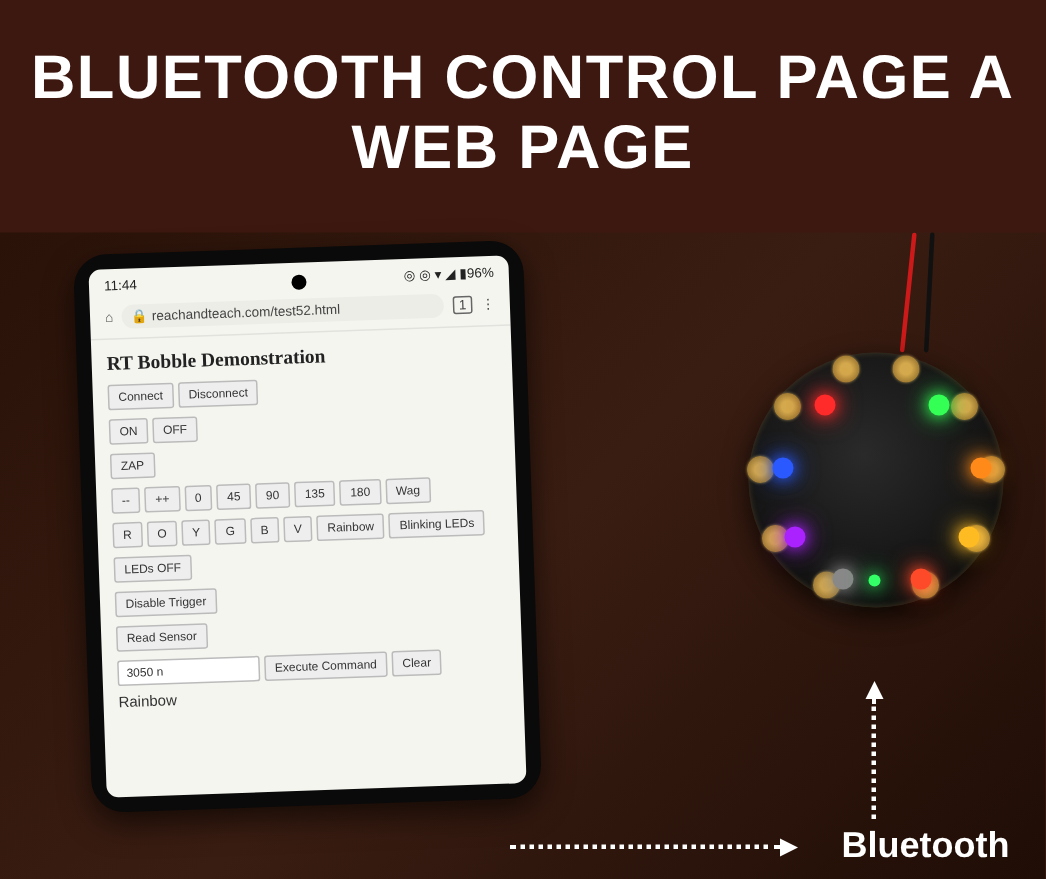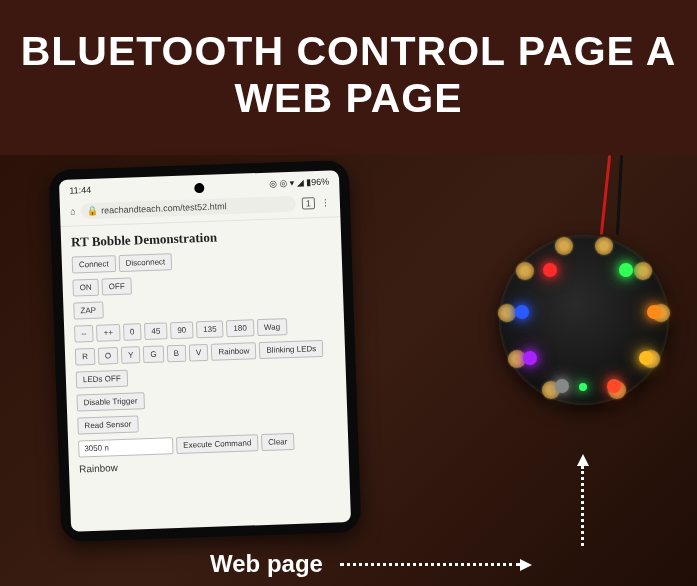--- a/index.html
+++ b/index.html
@@ -279,19 +279,19 @@
       <div class="led" style="left: 120px; top: 28px; background: rgb(51, 255, 85); color: rgb(51, 255, 85);"></div>
       <div class="led" style="left: 148px; top: 70px; background: rgb(255, 138, 26); color: rgb(255, 138, 26);"></div>
       <div class="led" style="left: 140px; top: 116px; background: rgb(255, 187, 34); color: rgb(255, 187, 34);"></div>
       <div class="led" style="left: 108px; top: 144px; background: rgb(255, 74, 42); color: rgb(255, 74, 42);"></div>
       <div class="led" style="left: 56px; top: 144px; background: rgb(136, 136, 136); color: rgb(136, 136, 136);"></div>
       <div class="led" style="left: 24px; top: 116px; background: rgb(170, 34, 255); color: rgb(170, 34, 255);"></div>
       <div class="led" style="left: 16px; top: 70px; background: rgb(42, 90, 255); color: rgb(42, 90, 255);"></div>
       <div class="led" style="left: 80px; top: 148px; width: 8px; height: 8px; background: rgb(51, 255, 102); color: rgb(51, 255, 102);"></div>
     </div>
 
-  <div class="label" style="left:210px; bottom:8px;">Web page</div>
   <div class="dashed-line" style="left:340px; bottom:20px; width:180px;"></div>
   <div class="arrow-h" style="left:520px; bottom:15px;"></div>
 
+  <div class="label" style="right:24px; bottom:8px;">Bluetooth</div>
   <div class="dashed-v" style="right:113px; bottom:40px; height:80px;"></div>
   <div class="arrow-v" style="right:108px; bottom:120px;"></div>
 </div>
 
 </body></html>

